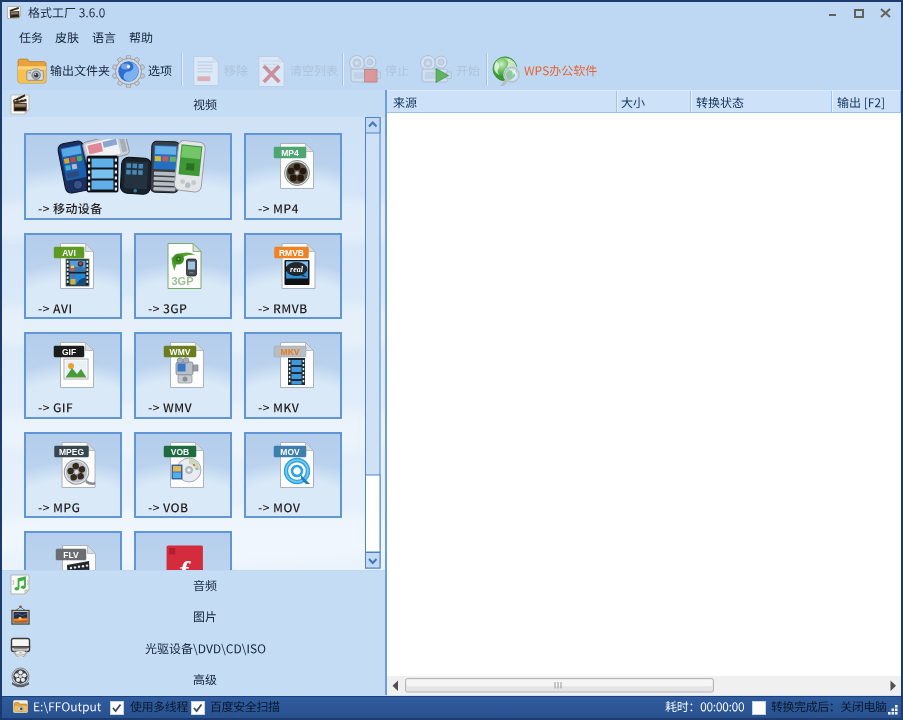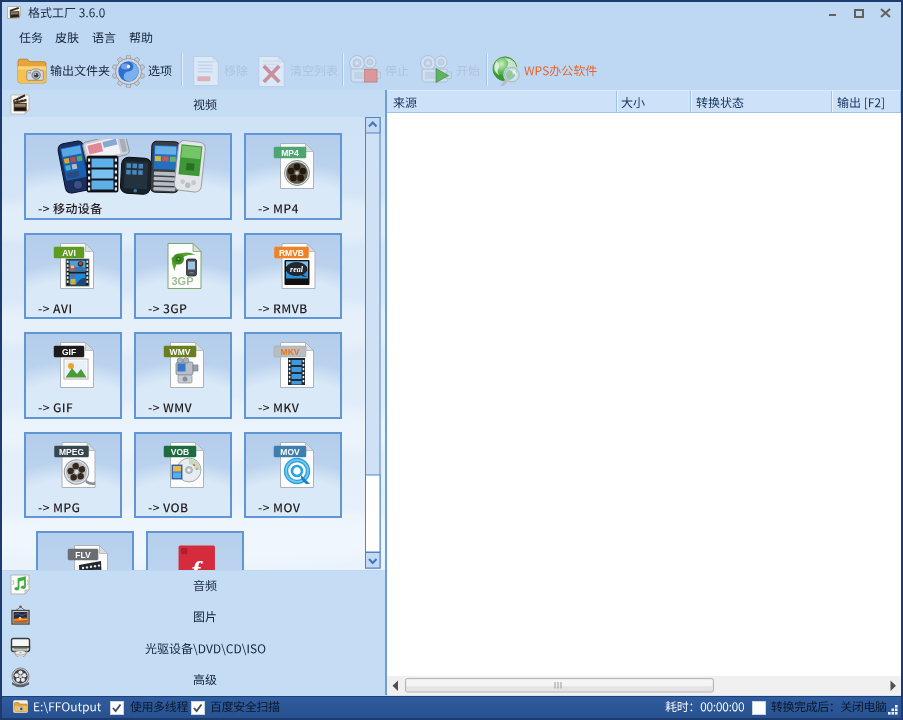--- a/index.html
+++ b/index.html
@@ -475,21 +475,21 @@
       <circle r="11.5" fill="#fff"></circle>
       <circle r="11" fill="none" stroke="#2ba4e0" stroke-width="4.4"></circle>
       <circle r="11" fill="none" stroke="#7cc8ec" stroke-width="1.6"></circle>
       <circle r="5" fill="#fff" stroke="#2ba4e0" stroke-width="2.6"></circle>
       <path d="M4 4 L13 13 L9 13 Q5 10 4 7Z" fill="#1c7fc0"></path>
     </g>
   </svg>
 <svg style="position:absolute;left:257.0px;top:498.8px;overflow:visible" width="44" height="17">
     <path transform="translate(1,13.2)" d="M0.6 -2.9V-3.9H3.7V-2.9Z M5.1 -1.6V-2.8L7.8 -3.8L9.7 -4.5V-4.5L7.8 -5.2L5.1 -6.1V-7.3L11.1 -5.0V-4.0Z M16.2 0.0V-8.8H17.8L19.4 -4.4Q19.6 -3.9 19.7 -3.5Q19.8 -3.0 20.0 -2.6H20.0Q20.2 -3.0 20.3 -3.5Q20.5 -3.9 20.6 -4.4L22.2 -8.8H23.8V0.0H22.5V-4.4Q22.5 -4.8 22.6 -5.2Q22.6 -5.7 22.6 -6.2Q22.7 -6.7 22.7 -7.1H22.7L22.0 -5.1L20.4 -0.9H19.6L18.0 -5.1L17.3 -7.1H17.3Q17.3 -6.7 17.3 -6.2Q17.4 -5.7 17.4 -5.2Q17.4 -4.8 17.4 -4.4V0.0Z M29.9 0.2Q28.8 0.2 27.9 -0.4Q27.0 -1.0 26.6 -2.0Q26.1 -3.0 26.1 -4.5Q26.1 -5.9 26.6 -6.9Q27.0 -7.9 27.9 -8.5Q28.8 -9.0 29.9 -9.0Q31.0 -9.0 31.9 -8.5Q32.8 -7.9 33.3 -6.9Q33.8 -5.9 33.8 -4.5Q33.8 -3.0 33.3 -2.0Q32.8 -1.0 31.9 -0.4Q31.0 0.2 29.9 0.2ZM29.9 -1.1Q30.6 -1.1 31.2 -1.5Q31.7 -1.9 32.0 -2.7Q32.3 -3.4 32.3 -4.5Q32.3 -5.5 32.0 -6.2Q31.7 -7.0 31.2 -7.4Q30.6 -7.8 29.9 -7.8Q29.2 -7.8 28.6 -7.4Q28.1 -7.0 27.8 -6.2Q27.5 -5.5 27.5 -4.5Q27.5 -3.4 27.8 -2.7Q28.1 -1.9 28.6 -1.5Q29.2 -1.1 29.9 -1.1Z M37.6 0.0 34.8 -8.8H36.3L37.6 -4.3Q37.8 -3.5 38.0 -2.8Q38.2 -2.1 38.4 -1.4H38.5Q38.7 -2.1 38.9 -2.8Q39.0 -3.5 39.3 -4.3L40.6 -8.8H42.0L39.2 0.0Z" fill="#231f20"></path>
   </svg>
-<div class="abs" style="left:14px;top:531px;width:352px;height:39px;overflow:hidden">
+<div class="abs" style="left:2px;top:531px;width:352px;height:39px;overflow:hidden">
 <div class="abs" style="left:22px;top:0;width:98px;height:80px;border:2px solid #6095d6;background:linear-gradient(#b5cfec,#c3d8f0)"></div>
 <div class="abs" style="left:132px;top:0;width:98px;height:80px;border:2px solid #6095d6;background:linear-gradient(#b5cfec,#c3d8f0)"></div>
 <svg class="abs" style="left:50px;top:14px;" width="44" height="48" viewBox="-7 0 38 48">
       <path d="M0.5 0.5 L25.5 0.5 L33.5 8.5 L33.5 45.5 L0.5 45.5 Z" fill="#fdfdfd" stroke="#aab2bb" stroke-width="1" opacity="1"></path>
       <path d="M25.5 0.5 L25.5 8.5 L33.5 8.5 Z" fill="#d8dde2" stroke="#aab2bb" stroke-width="0.8" opacity="1"></path>
       <rect x="-6" y="4" width="30" height="11" rx="1" fill="#6a6e73" stroke="#6a6e73" stroke-width="0.5"></rect>
       <text x="9.0" y="13" font-family="Liberation Sans,sans-serif" font-size="8.5" font-weight="bold" fill="#fff" text-anchor="middle">FLV</text>
       <g transform="translate(5,16)">
         <path d="M0 4 L22 0 L23 22 L1 26Z" fill="#23282e"></path>
         <g fill="#e8e8e8">

